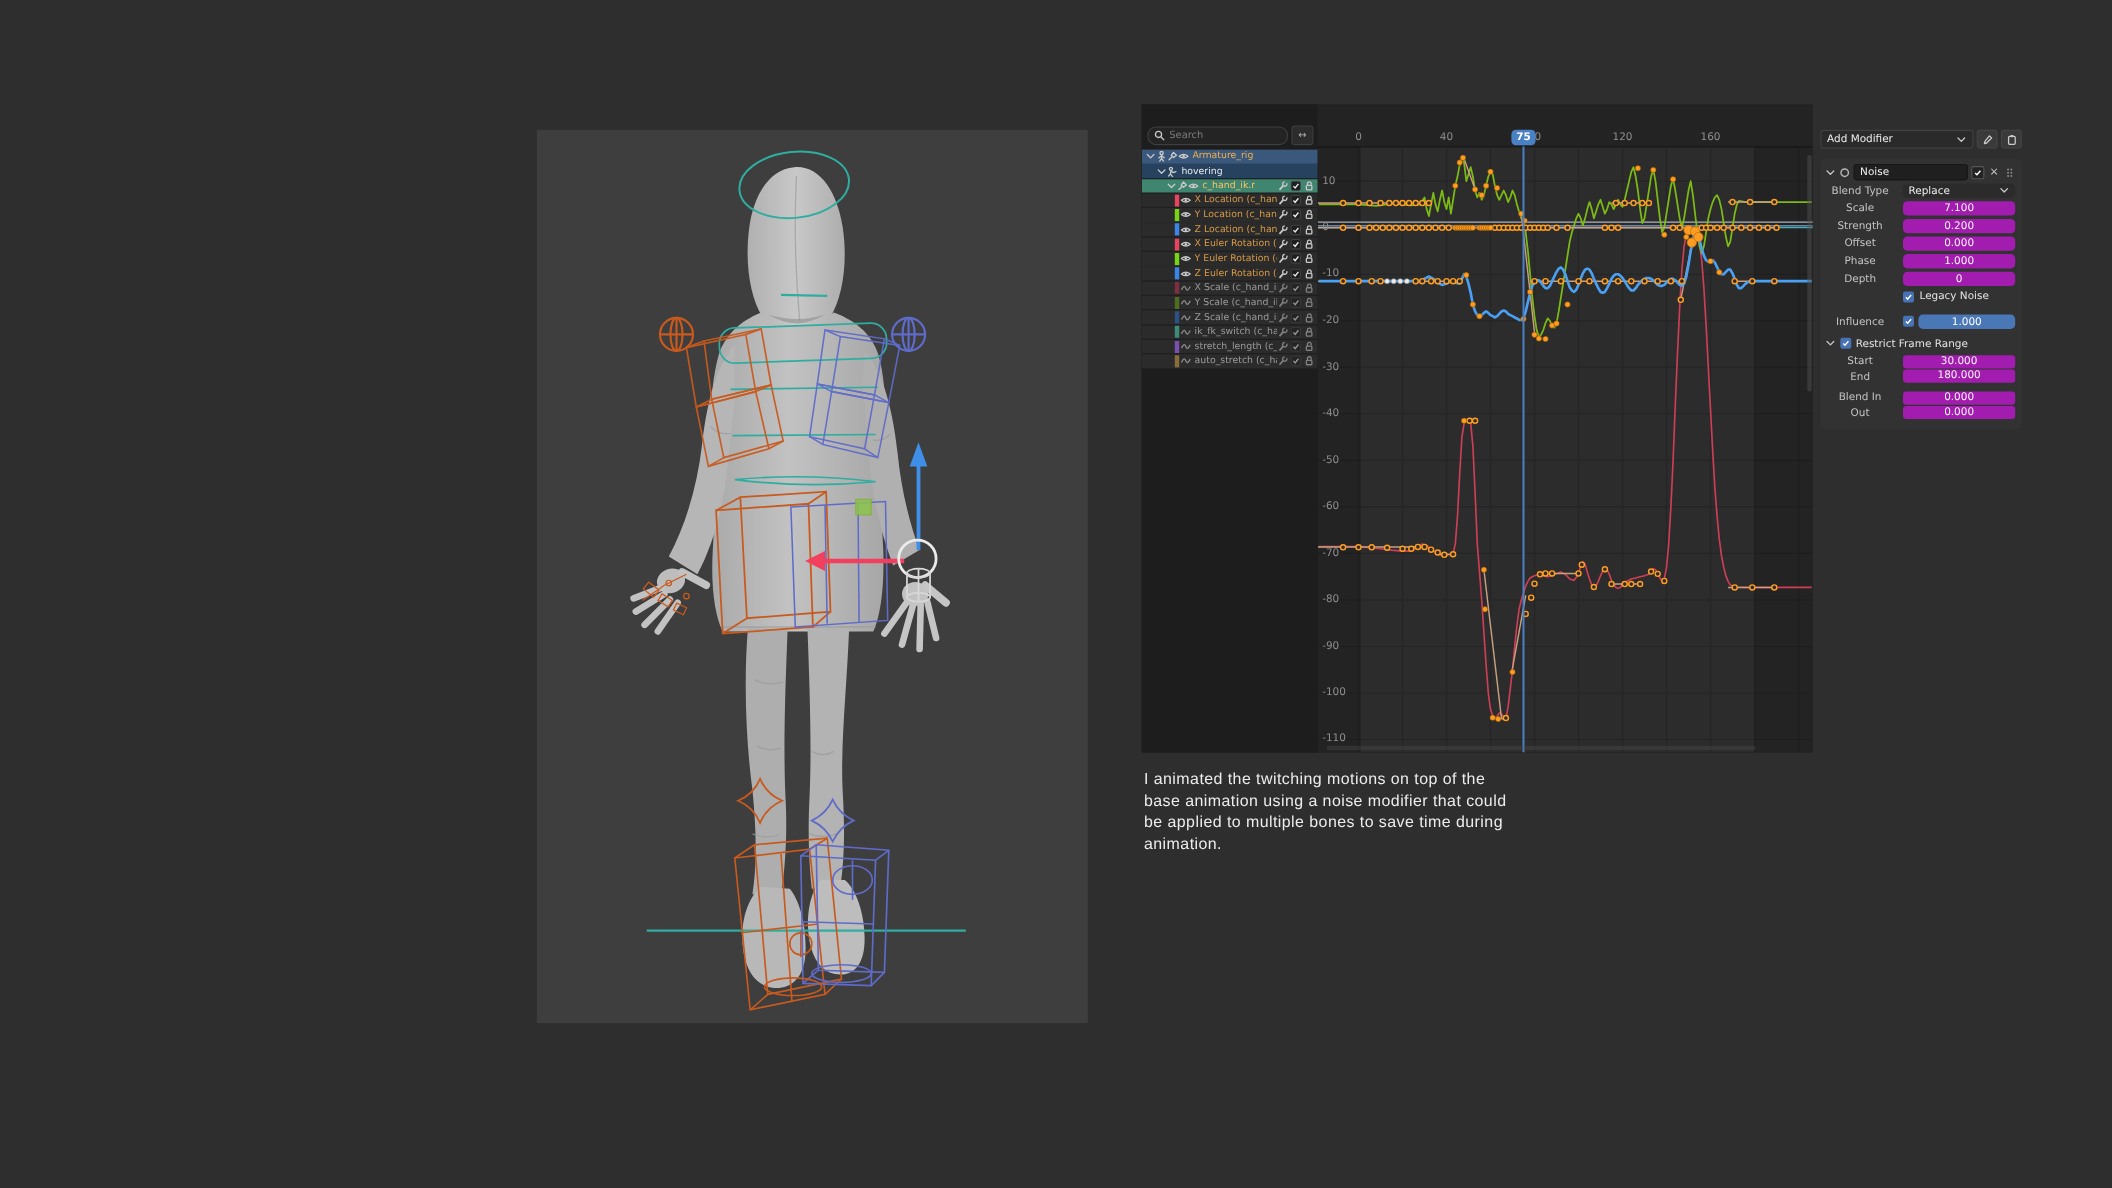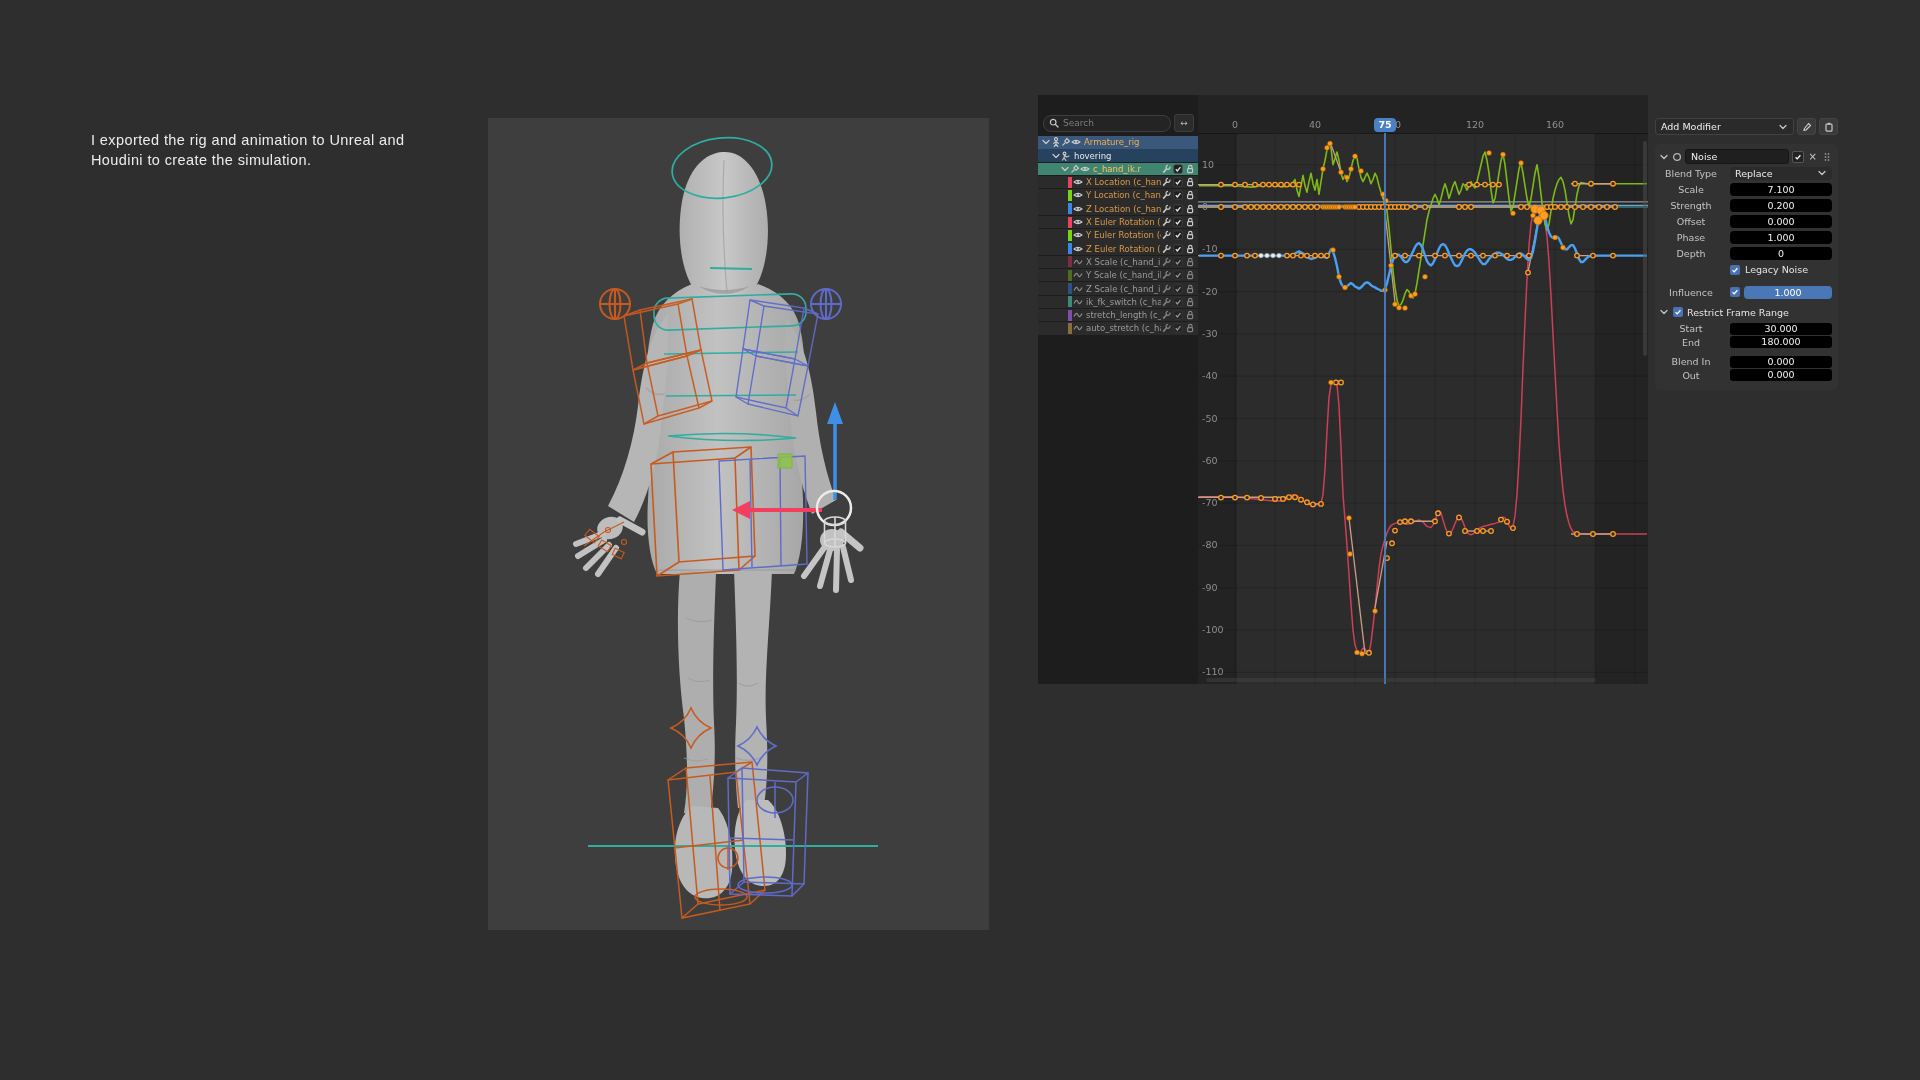--- a/index.html
+++ b/index.html
@@ -44,42 +44,40 @@
           border-radius:3px;padding:0 5px;color:#efefef;}
   .add-dd .chev{margin-left:auto;}
   .mini-btn{width:17px;height:15px;margin-left:3px;background:#3a3a3a;border:1px solid #444;border-radius:3px;
             display:flex;align-items:center;justify-content:center;}
   .noise-panel{margin-top:9px;background:#323232;border-radius:5px;padding:4px 6px 8px 4px;}
   .np-header{display:flex;align-items:center;gap:3px;height:17px;}
   .name-field{flex:1;height:13px;background:#1f1f1f;border:1px solid #161616;border-radius:3px;
               color:#efefef;padding:0 5px;line-height:13px;}
   .mod-row{display:flex;align-items:center;height:16px;}
   .mod-label{width:64px;flex:none;text-align:center;color:#c3c3c3;padding-right:7px;}
-  .mod-field{flex:1;height:13px;line-height:13px;background:#000000;border-radius:4px;text-align:center;color:#f4f4f4;}
+  .mod-field{flex:1;height:13px;line-height:13px;background:#a21caf;border-radius:4px;text-align:center;color:#f4f4f4;}
   .mod-dd{flex:1;height:13px;line-height:13px;background:#2b2b2b;border-radius:4px;color:#ededed;
           padding:0 5px;display:flex;align-items:center;}
   .mod-dd .chev{margin-left:auto;}
   .cbx{width:10px;height:10px;border-radius:2px;background:#4772b3;display:inline-flex;flex:none;
        align-items:center;justify-content:center;}
   .cbx.dark{background:#232323;border:1px solid #555;}
   .slider{flex:1;height:13px;line-height:13px;background:#4a77b5;border-radius:4px;text-align:center;color:#fff;}
   .stack{margin-top:2px;}
   .stack .mod-row{height:13.5px;}
   .stack .mod-field{height:12px;line-height:12px;border-radius:3px;}
   .gap6{height:6px;}.gap4{height:4px;}
   svg{display:block;}
 </style>
 </head>
 <body>
 
 <div class="stage" style="--teal: #2fada0; --rig-orange: #c85a1e; --rig-blue: #5f6bc9; --gizmo-red: #f23f5d; --gizmo-blue: #3f8fe8;">
 
   <div class="intro">
-    <p>I exported the rig and animation to Unreal and
-Houdini to create the simulation.</p>
   </div>
 
   <div class="viewport">
     <svg width="501" height="812" viewBox="0 0 501 812">
       <defs>
         <linearGradient id="gBody" x1="0" y1="0" x2="1" y2="0">
           <stop offset="0" stop-color="#a9a9a9"></stop>
             <stop offset="0.45" stop-color="#c2c2c2"></stop>
             <stop offset="1" stop-color="#a6a6a6"></stop>
         </linearGradient>
@@ -1106,13 +1104,17 @@
             <div class="mod-field">0.000</div>
           </div>
           <div class="mod-row">
             <div class="mod-label">Out</div>
             <div class="mod-field">0.000</div>
           </div>
         </div>
     </div>
   </div>
 
+  <div class="caption">I animated the twitching motions on top of the
+base animation using a noise modifier that could
+be applied to multiple bones to save time during
+animation.</div>
 </div>
 
 </body></html>

